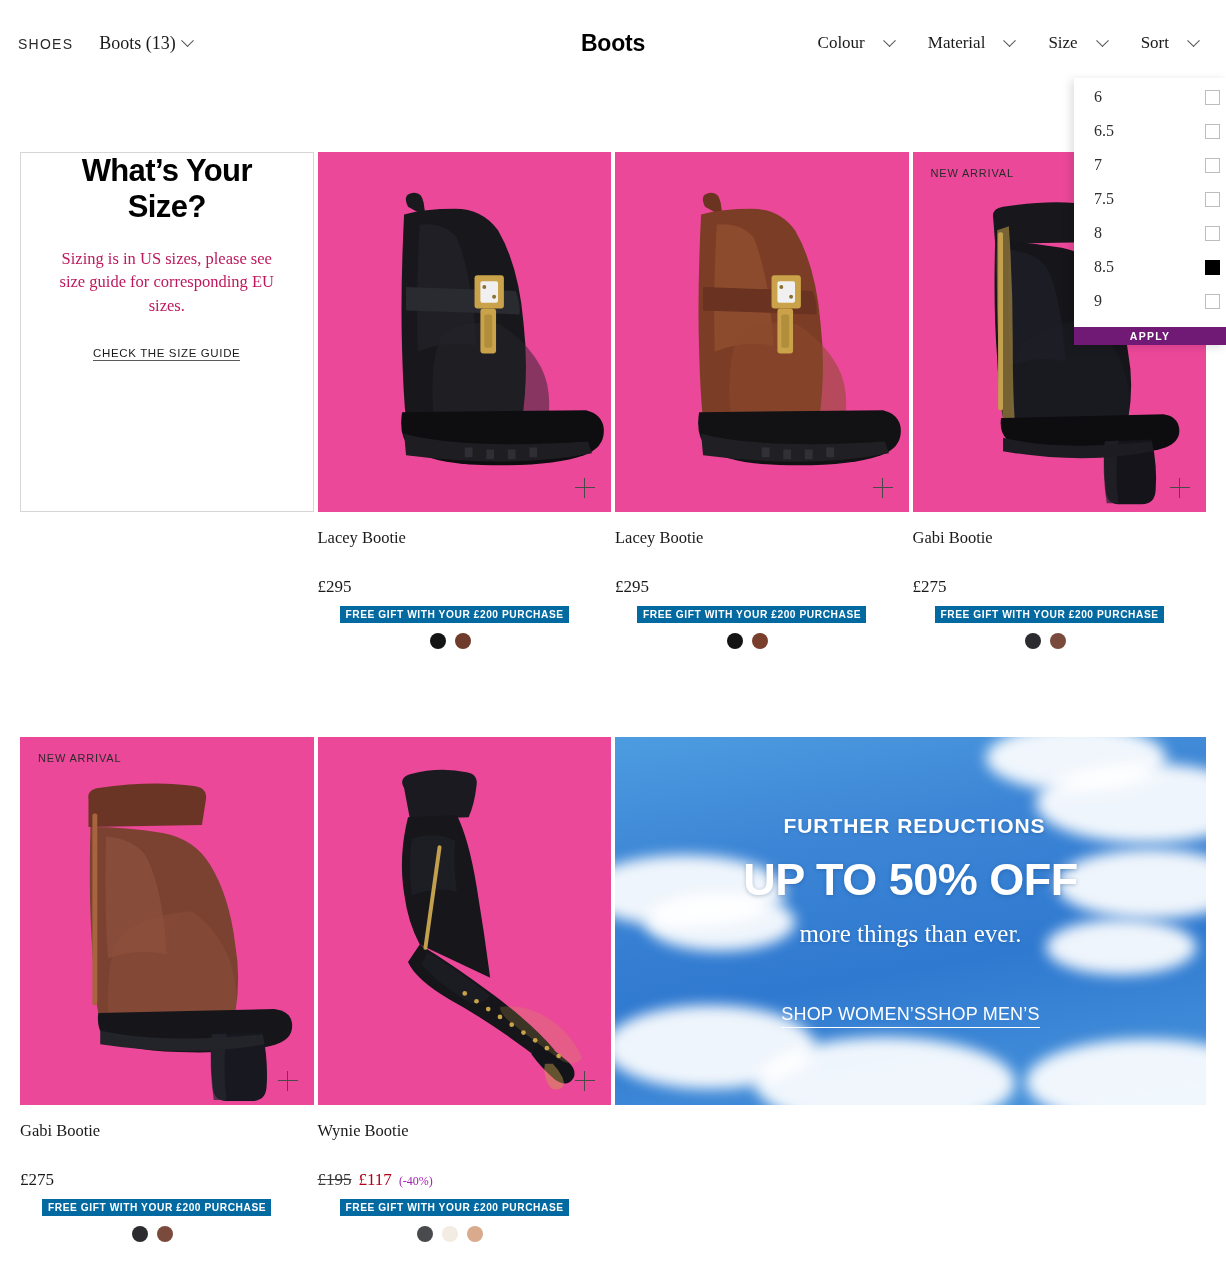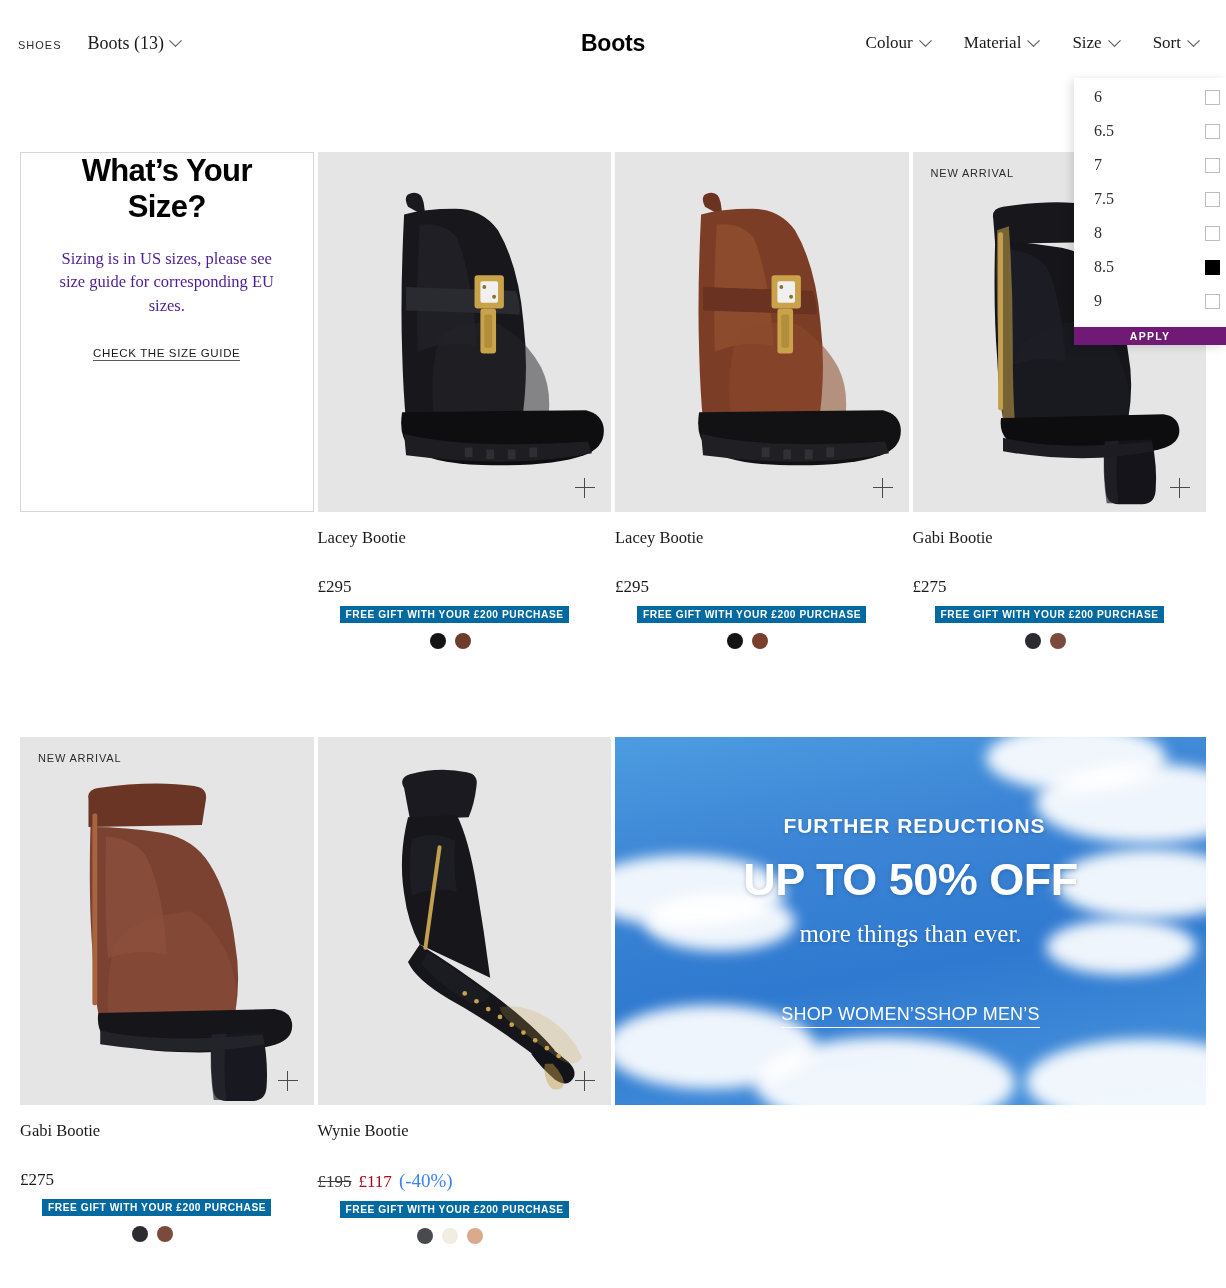--- a/index.html
+++ b/index.html
@@ -17,21 +17,21 @@
   .header {
     position: relative;
     height: 86px;
     display: flex;
     align-items: center;
     padding: 0 18px;
   }
   .hdr-left { display: flex; align-items: baseline; gap: 26px; }
   .shoes-link {
     font-family: "Liberation Sans", sans-serif;
-    font-size: 11px;
+    font-size: 14px;
     letter-spacing: 0.09em;
     color: #2a2a2a;
     text-transform: uppercase;
   }
   .cat-link {
     font-family: "Liberation Serif", serif;
     font-size: 18px;
     color: #1a1a1a;
     display: flex;
     align-items: center;
@@ -61,21 +61,21 @@
     align-items: center;
     gap: 34px;
     padding-right: 10px;
   }
   .filter-btn {
     font-family: "Liberation Serif", serif;
     font-size: 17px;
     color: #1a1a1a;
     display: flex;
     align-items: center;
-    gap: 8px;
+    gap: 20px;
     white-space: nowrap;
   }
 
   
   .size-dropdown {
     position: absolute;
     left: 1074px;
     top: 78px;
     width: 152px;
     background: #fff;
@@ -128,21 +128,21 @@
     grid-template-columns: repeat(4, 1fr);
     gap: 4px;
     padding: 0 20px;
     margin-top: 88px;
   }
   .cell { position: relative; }
 
   .media {
     position: relative;
     height: 360px;
-    background: #e5e5e5;
+    background: #ec4899;
     overflow: hidden;
   }
   .media.tall { height: 368px; }
 
   .new-badge {
     position: absolute;
     left: 18px; top: 15px;
     font-family: "Liberation Sans", sans-serif;
     font-size: 11px;
     letter-spacing: 0.075em;
@@ -178,21 +178,21 @@
     font-weight: bold;
     font-size: 31px;
     letter-spacing: -0.6px;
     color: #000;
     margin-bottom: 22px;
   }
   .sg-body {
     font-family: "Liberation Serif", serif;
     font-size: 16.5px;
     line-height: 1.42;
-    color: #4c1d95;
+    color: #be185d;
     margin-bottom: 30px;
   }
   .sg-link {
     font-family: "Liberation Sans", sans-serif;
     font-size: 11.5px;
     letter-spacing: 0.055em;
     color: #1a1a1a;
     border-bottom: 1px solid #5a5a5a;
     padding-bottom: 1px;
   }
@@ -209,21 +209,21 @@
     display: flex;
     align-items: baseline;
     gap: 7px;
     margin-bottom: 7px;
     font-family: "Liberation Serif", serif;
     font-size: 17px;
   }
   .price { color: #1a1a1a; }
   .price.was { text-decoration: line-through; color: #3a3a3a; }
   .price.now { color: #b2001b; }
-  .pct { color: #3b82f6; font-size: 19px; }
+  .pct { color: #a21caf; font-size: 12px; }
 
   .gift-badge {
     display: inline-block;
     background: #0369a1;
     color: #ffffff;
     font-family: "Liberation Sans", sans-serif;
     font-size: 10.2px;
     font-weight: bold;
     letter-spacing: 0.055em;
     padding: 3px 5px 3px 6px;

